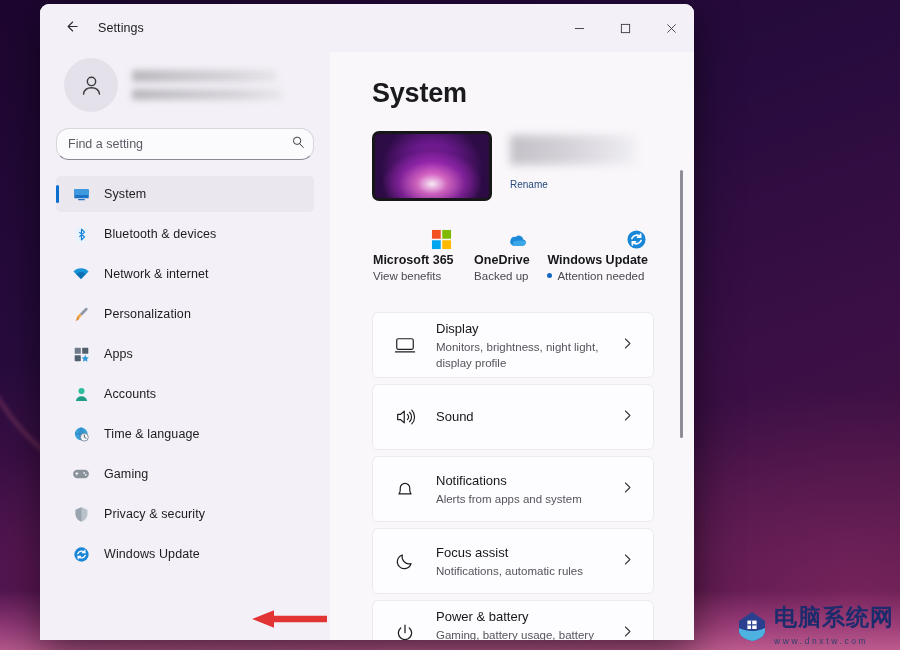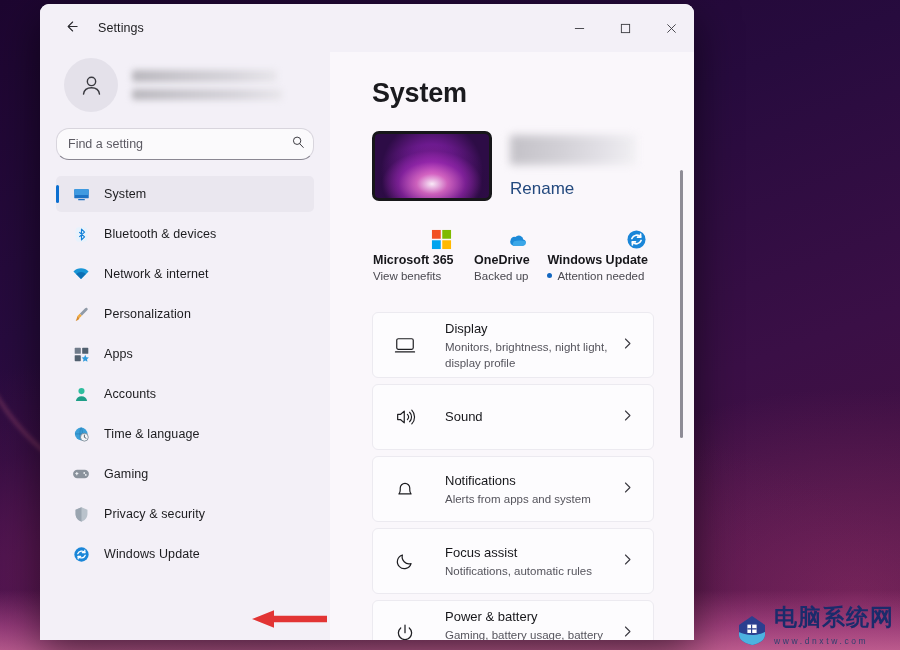--- a/index.html
+++ b/index.html
@@ -169,21 +169,21 @@
       linear-gradient(125deg, #1a0a2e 0%, #3d1152 45%, #7b1f46 100%);
     flex: 0 0 120px;
   }
   .device-meta { padding-top: 4px; }
   .device-name-blur {
     width: 126px; height: 30px; border-radius: 3px;
     background: linear-gradient(100deg, #c2c0c6 0%, #d2d0d6 40%, #e2e0e6 72%, #f2f1f4 100%);
     filter: blur(4px); margin-bottom: 14px;
   }
   .rename-link {
-    font-size: 17px; color: #23497e; cursor: pointer;
+    font-size: 10px; color: #23497e; cursor: pointer;
   }
 
   .status-cards { display: flex; gap: 12px; margin-bottom: 24px; }
   .status-card {
     display: flex; align-items: flex-end; gap: 1px;
     padding: 4px 6px; border-radius: 5px; cursor: pointer;
     min-width: 0;
     flex-direction: column;
   }
   .status-ico {
@@ -211,21 +211,21 @@
     height: 66px; border-radius: 6px;
     background: #fdfcfe;
     border: 1px solid #eceaf0;
     padding: 0 17px 0 19px; cursor: pointer;
   }
   .row-ico {
     width: 26px; flex: 0 0 26px; color: #1d1d21;
     display: flex; align-items: center; justify-content: center;
     margin-right: 18px;
   }
-  .row-text { flex: 1; min-width: 0; margin-left: 9px; }
+  .row-text { flex: 1; min-width: 0; }
   .row-title {
     font-size: 13px; color: #17171b; line-height: 1.4; font-weight: 400;
   }
   .row-sub {
     font-size: 11.5px; color: #55545c; line-height: 1.4; margin-top: 1px;
   }
   .row-chev { color: #3b3a41; flex: 0 0 16px; }
 
   
   .scrollbar {
@@ -241,21 +241,21 @@
   
   .anno-arrow {
     position: absolute; left: 224px; top: 608px;
     width: 104px; height: 22px; z-index: 40;
     pointer-events: none;
   }
 
   
   .watermark {
     position: absolute; right: 6px; bottom: 4px;
-    z-index: 50; display: flex; align-items: flex-end; gap: 7px;
+    z-index: 50; display: flex; align-items: center; gap: 7px;
     pointer-events: none;
   }
   .wm-badge {
     width: 30px; height: 32px; flex: 0 0 30px;
     position: relative;
   }
   .wm-right { display: flex; flex-direction: column; }
   .wm-cn {
     font-size: 23px; font-weight: 700; color: #1b2b6b;
     letter-spacing: 1px; line-height: 1;

